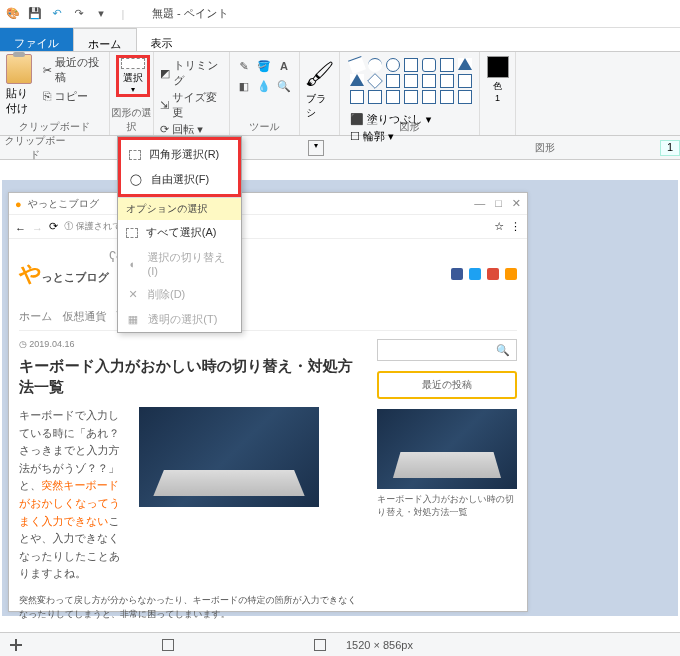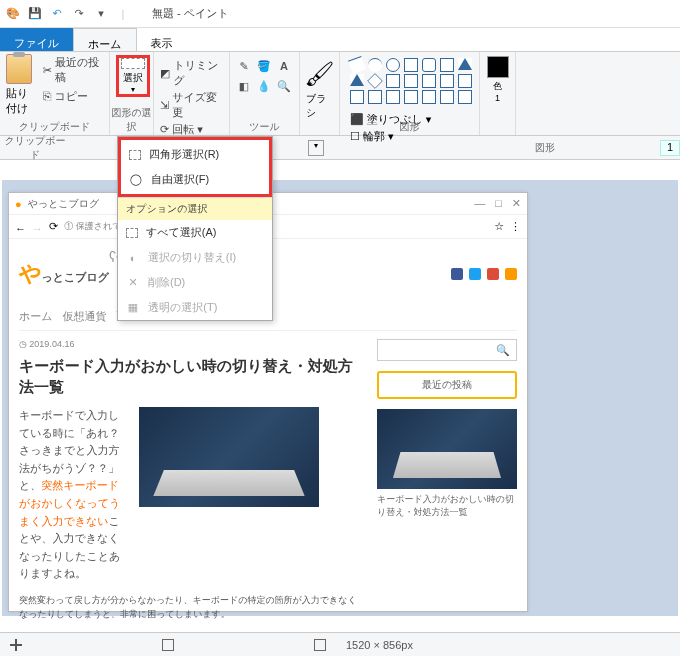--- a/index.html
+++ b/index.html
@@ -37,21 +37,21 @@
 .shape.round{border-radius:50%}
 .shape.tri{border:none;width:0;height:0;border-left:7px solid transparent;border-right:7px solid transparent;border-bottom:12px solid #369}
 .shape-side{display:flex;flex-direction:column;gap:2px;padding:4px;font-size:10px}
 .line-group{width:36px;display:flex;flex-direction:column;align-items:center;padding-top:4px}
 .lines-icon{display:flex;flex-direction:column;gap:3px;width:26px}
 .lines-icon div{height:1px;background:#333}
 .color-group{width:36px;display:flex;flex-direction:column;align-items:center;padding-top:4px}
 .color-sw{width:22px;height:22px;background:#000;border:1px solid #999}
 .secondary-row{height:24px;background:#f5f6f7;display:flex;align-items:center;border-bottom:1px solid #ccc}
 .sec-label{flex:0 0 auto;text-align:center;color:#666;font-size:10px}
-.dropdown{position:absolute;top:136px;left:117px;width:156px;background:#fff;border:1px solid #aaa;box-shadow:2px 2px 6px rgba(0,0,0,0.2);z-index:100}
+.dropdown{position:absolute;top:136px;left:117px;width:125px;background:#fff;border:1px solid #aaa;box-shadow:2px 2px 6px rgba(0,0,0,0.2);z-index:100}
 .dd-red{border:3px solid #e33;padding:2px 0}
 .dd-title{padding:4px 8px;background:#fef9c3;color:#444;font-size:10px;border-top:1px solid #ddd}
 .dd-item{padding:5px 8px;display:flex;align-items:center;gap:8px;color:#333}
 .dd-ico{width:14px;height:14px;display:flex;align-items:center;justify-content:center}
 .canvas{position:absolute;top:180px;left:2px;right:2px;bottom:40px;background:#c7d4e6}
 .browser{position:absolute;top:12px;left:6px;width:520px;height:420px;background:#fff;border:1px solid #bbb;box-shadow:0 0 4px rgba(0,0,0,0.1)}
 .br-top{height:22px;background:#fff;display:flex;align-items:center;padding:0 6px;gap:6px;border-bottom:1px solid #eee}
 .br-tab{font-size:10px;color:#666}
 .br-ctrl{margin-left:auto;display:flex;gap:10px;color:#888}
 .br-addr{height:24px;display:flex;align-items:center;padding:0 6px;gap:6px;border-bottom:1px solid #eee}

